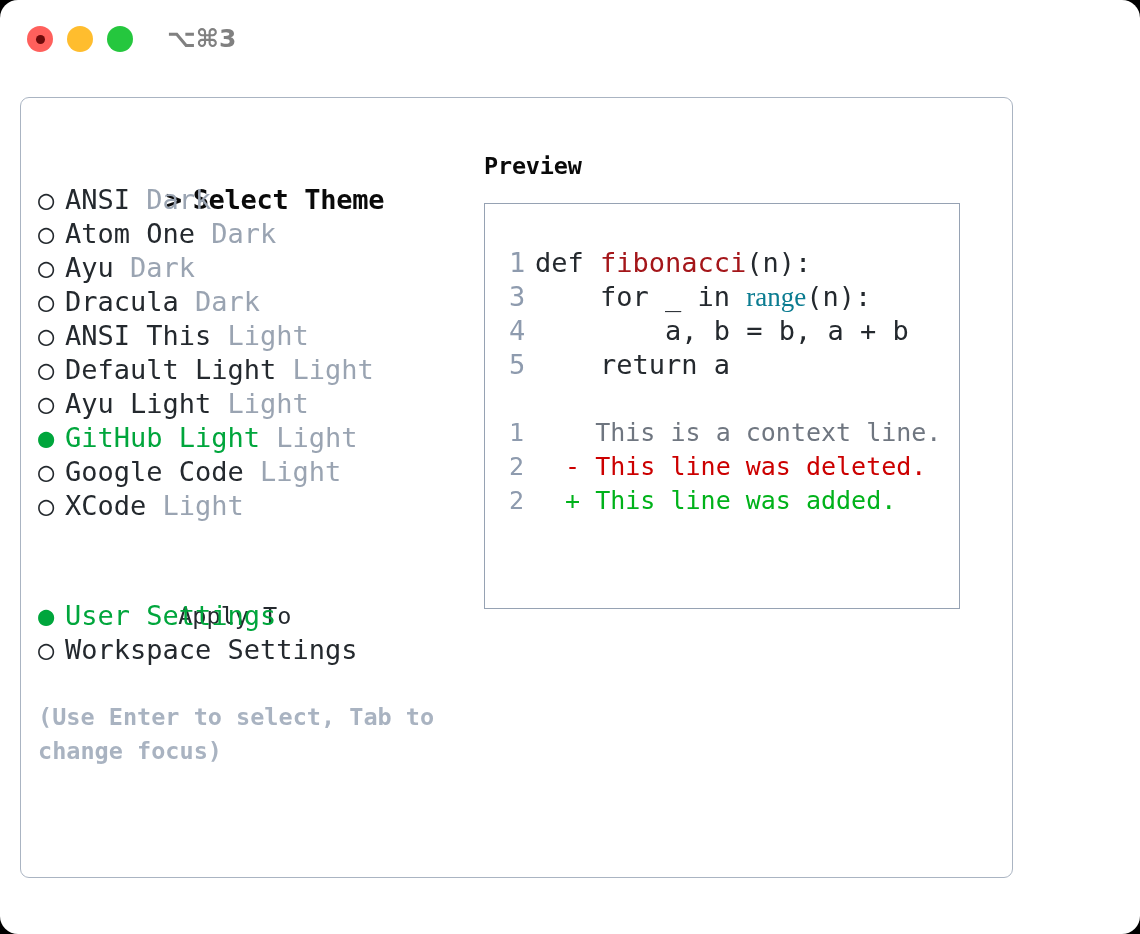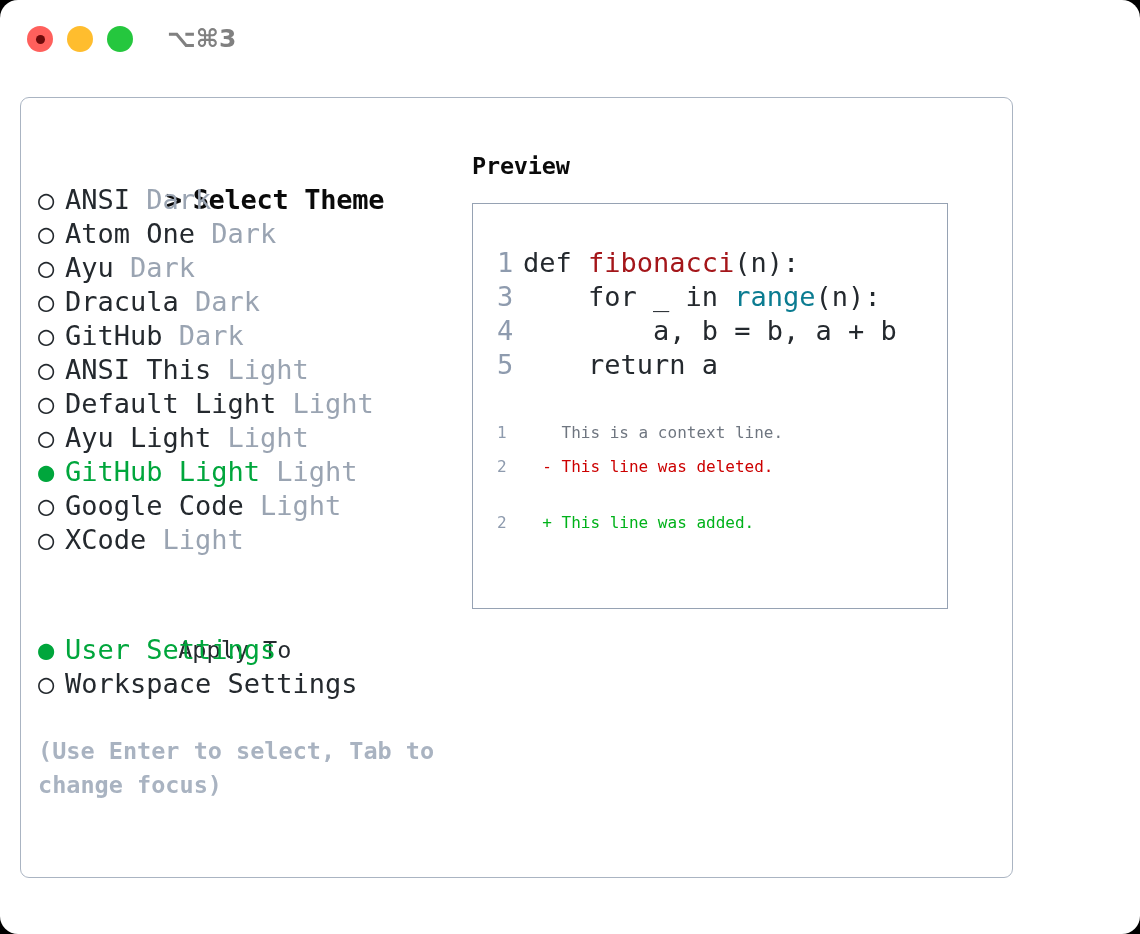--- a/index.html
+++ b/index.html
@@ -138,21 +138,21 @@
     line-height: 34px;
     color: #a9b3c1;
     width: 410px;
     white-space: normal;
     font-weight: bold;
   }
 
   
   .right-col {
     position: absolute;
-    left: 451px;
+    left: 463px;
     top: 51px;
     width: 500px;
   }
   .preview-title {
     font-size: 23.5px;
     line-height: 34px;
     font-weight: 700;
     color: #0a0a0a;
     letter-spacing: -0.2px;
   }
@@ -173,36 +173,36 @@
     white-space: pre;
     padding-left: 24px;
     color: #24292e;
   }
   .lineno {
     display: inline-block;
     width: 26px;
     color: #8e9bae;
   }
   .tok-fn   { color: #a4161a; }
-  .tok-call { color: #0b7c91; }
+  .tok-call { color: #0b7c91; font-family: Liberation Serif, serif; }
   .tok-num  { color: #0f8a6a; }
   .tok-plain{ color: #24292e; }
 
   .blank-line { height: 34px; }
 
   .diff-line {
     height: 34px;
     line-height: 34px;
-    font-size: 16px;
+    font-size: 25px;
     white-space: pre;
     padding-left: 24px;
   }
   .diff-ctx { color: #6f7680; }
   .diff-del { color: #cc0000; }
-  .diff-add { color: #00b21a; margin-top: 22px; }
+  .diff-add { color: #00b21a; }
 </style>
 </head>
 <body>
 
 <div class="window">
 
   <div class="titlebar">
     <div class="lights">
       <span class="light light-red"></span>
       <span class="light light-yellow"></span>
@@ -217,21 +217,20 @@
 
       <div class="row header-row">
         <span class="marker">&gt;</span><span>Select Theme</span>
       </div>
 
       <div id="theme-list">
           <div class="row"><span class="marker">○</span><span class="theme-name">ANSI</span><span> </span><span class="theme-variant">Dark</span></div>
           <div class="row"><span class="marker">○</span><span class="theme-name">Atom One</span><span> </span><span class="theme-variant">Dark</span></div>
           <div class="row"><span class="marker">○</span><span class="theme-name">Ayu</span><span> </span><span class="theme-variant">Dark</span></div>
           <div class="row"><span class="marker">○</span><span class="theme-name">Dracula</span><span> </span><span class="theme-variant">Dark</span></div>
-          <div class="row"><span class="marker">○</span><span class="theme-name">GitHub</span><span> </span><span class="theme-variant">Dark</span></div>
           <div class="row"><span class="marker">○</span><span class="theme-name">ANSI This</span><span> </span><span class="theme-variant">Light</span></div>
           <div class="row"><span class="marker">○</span><span class="theme-name">Default Light</span><span> </span><span class="theme-variant">Light</span></div>
           <div class="row"><span class="marker">○</span><span class="theme-name">Ayu Light</span><span> </span><span class="theme-variant">Light</span></div>
           <div class="row selected"><span class="marker filled">●</span><span class="theme-name">GitHub Light</span><span> </span><span class="theme-variant">Light</span></div>
           <div class="row"><span class="marker">○</span><span class="theme-name">Google Code</span><span> </span><span class="theme-variant">Light</span></div>
           <div class="row"><span class="marker">○</span><span class="theme-name">XCode</span><span> </span><span class="theme-variant">Light</span></div>
         </div>
 
       <div class="section-gap"></div>
 

